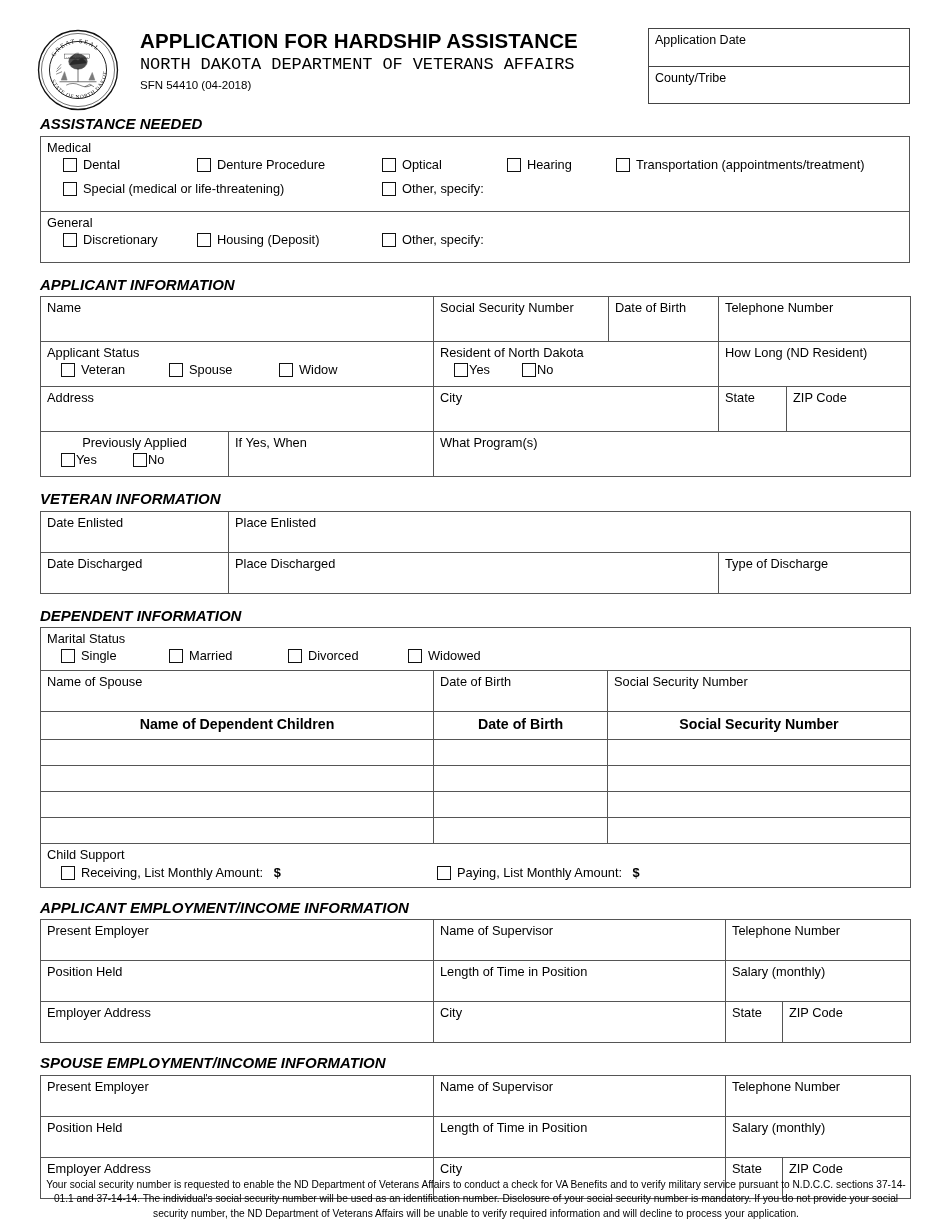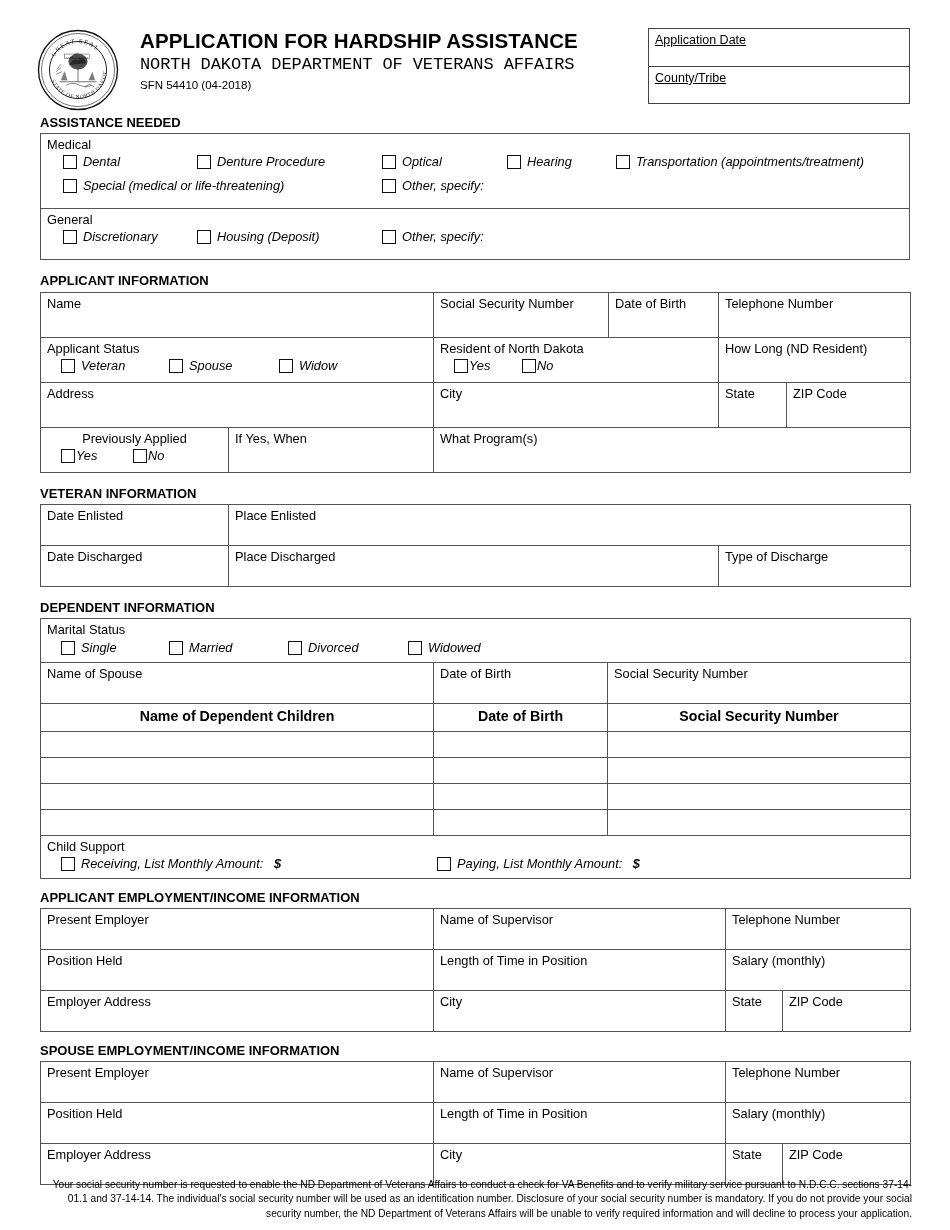--- a/index.html
+++ b/index.html
@@ -24,27 +24,27 @@
   .seal { width: 84px; height: 84px; display:block; }
   .title-block { position: absolute; left: 140px; top: 12px; }
   .t1 { font-size: 20.5px; font-weight: bold; letter-spacing: 0.1px; line-height: 1.12; }
   .t2 { font-size: 17px; font-weight: normal; line-height: 1.22; margin-top: 2px; letter-spacing: -0.1px; font-family: Liberation Mono, monospace;}
   .t3 { font-size: 11.5px; font-weight: normal; margin-top: 3px; }
 
   .hdr-boxes {
     position: absolute; left: 648px; top: 10px;
     width: 262px; border: 1.4px solid #444;
   }
-  .hdr-box { height: 37px; padding: 4px 6px 0 6px; font-size: 12.5px; text-decoration: underline; }
+  .hdr-box { height: 37px; padding: 4px 6px 0 6px; font-size: 12.5px; }
   .hdr-box + .hdr-box { border-top: 1.4px solid #444; }
 
   
   .sec-h {
-    font-size: 13px; font-weight: bold; letter-spacing: 0px;
-    margin: 0 0 3px 40px; line-height: 1.1;
+    font-size: 15px; font-weight: bold; letter-spacing: 0px;
+    margin: 0 0 3px 40px; line-height: 1.1; font-style: italic;
   }
 
   
   .tbl {
     margin: 0 40px 0 40px;
     border: 1.4px solid #555;
     width: 870px;
     border-collapse: collapse;
     table-layout: fixed;
   }
@@ -62,35 +62,35 @@
   
   .cb {
     display: inline-block;
     width: 14px; height: 14px;
     border: 1.5px solid #111;
     background: #fff;
     vertical-align: -3px;
     margin-right: 5px;
   }
   .cbrow { position: relative; height: 22px; }
-  .cbitem { position: absolute; white-space: nowrap; font-size: 12.8px; top: 0; font-style: italic; }
+  .cbitem { position: absolute; white-space: nowrap; font-size: 12.8px; top: 0; }
   .cbitem .cb { margin-right: 6px; }
 
   
   .assist {
     margin: 0 40px; width: 870px; border: 1.4px solid #555;
   }
   .assist-sub { padding: 2px 0 6px 0; position: relative; }
   .assist-sub + .assist-sub { border-top: 1.3px solid #555; }
   .sub-title { font-size: 12.8px; padding: 1px 0 2px 6px; }
 
   
   .footer {
     position: absolute; left: 40px; top: 1160px; width: 872px;
-    font-size: 10.2px; line-height: 1.42; text-align: right;
+    font-size: 10.2px; line-height: 1.42; text-align: center;
   }
   .spacer12 { height: 12px; }
   .spacer14 { height: 14px; }
 </style>
 </head>
 <body>
 
 <div class="page">
 
   <div class="header">

